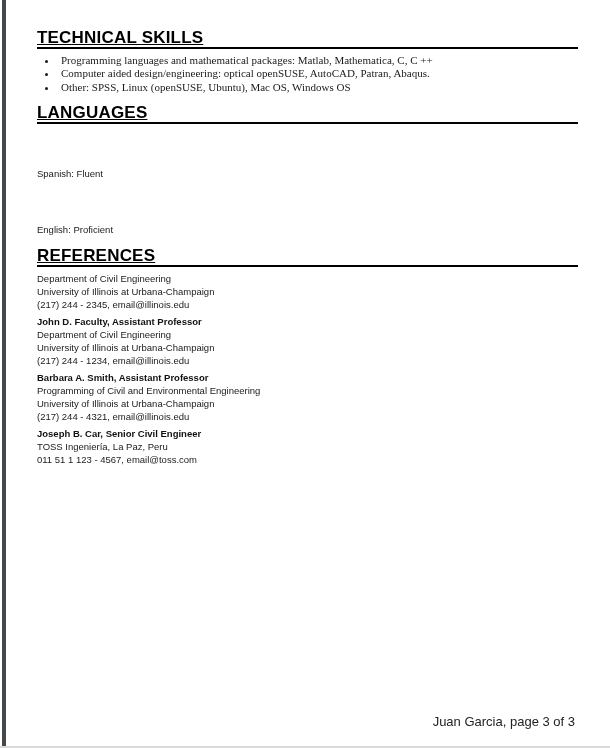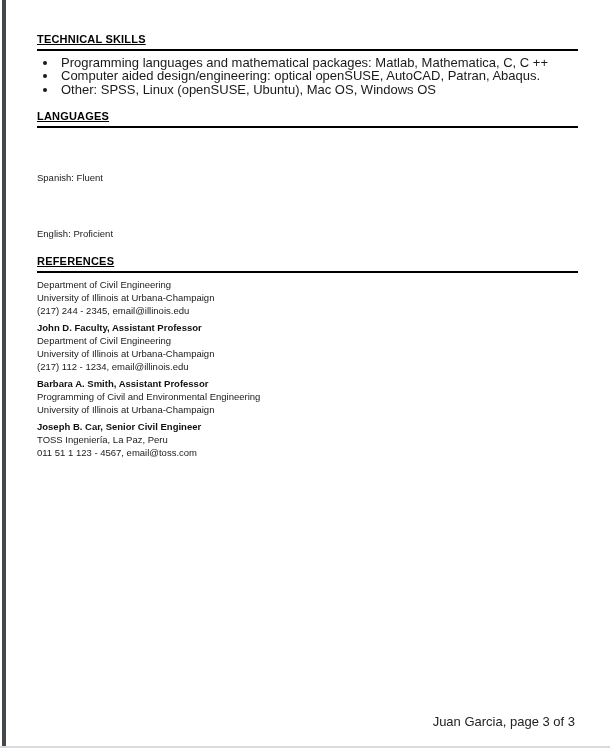--- a/index.html
+++ b/index.html
@@ -31,35 +31,36 @@
     top: 31px;
     width: 541px;
   }
   .sec + .sec { margin-top: 12px; }
   .sec-header {
     border-bottom: 2px solid #000000;
     padding-bottom: 3px;
     line-height: 13px;
   }
   .sec-title {
-    font-size: 11px;
+    font-size: 17px;
     font-weight: bold;
     letter-spacing: 0.2px;
     text-decoration: underline;
     color: #000000;
   }
   ul.skills {
     margin: 5px 0 0 0;
     padding-left: 21px;
     list-style-type: disc;
   }
   ul.skills li {
-    font-size: 13px;
+    font-size: 11px;
     line-height: 13.3px;
     padding-left: 3px;
+    font-family: Liberation Serif, serif;
   }
   .lang-lines { margin-top: 4px; }
   .lang-line {
     font-size: 9.5px;
     line-height: 12.5px;
     margin-top: 44px;
   }
   .ref-block { margin-top: 5px; }
   .ref-block + .ref-block { margin-top: 4px; }
   .ref-line {
@@ -113,27 +114,28 @@
       <div class="ref-block">
         <div class="ref-line">Department of Civil Engineering</div>
         <div class="ref-line">University of Illinois at Urbana-Champaign</div>
         <div class="ref-line">(217) 244 - 2345, email@illinois.edu</div>
       </div>
 
       <div class="ref-block">
         <div class="ref-line ref-name">John D. Faculty, Assistant Professor</div>
         <div class="ref-line">Department of Civil Engineering</div>
         <div class="ref-line">University of Illinois at Urbana-Champaign</div>
-        <div class="ref-line">(217) 112 - 1234, email@illinois.edu</div>
+        <div class="ref-line">(217) 244 - 1234, email@illinois.edu</div>
       </div>
 
       <div class="ref-block">
         <div class="ref-line ref-name">Barbara A. Smith, Assistant Professor</div>
         <div class="ref-line">Programming of Civil and Environmental Engineering</div>
         <div class="ref-line">University of Illinois at Urbana-Champaign</div>
+        <div class="ref-line">(217) 244 - 4321, email@illinois.edu</div>
       </div>
 
       <div class="ref-block">
         <div class="ref-line ref-name">Joseph B. Car, Senior Civil Engineer</div>
         <div class="ref-line">TOSS Ingeniería, La Paz, Peru</div>
         <div class="ref-line">011 51 1 123 - 4567, email@toss.com</div>
       </div>
     </div>
 
   </div>

